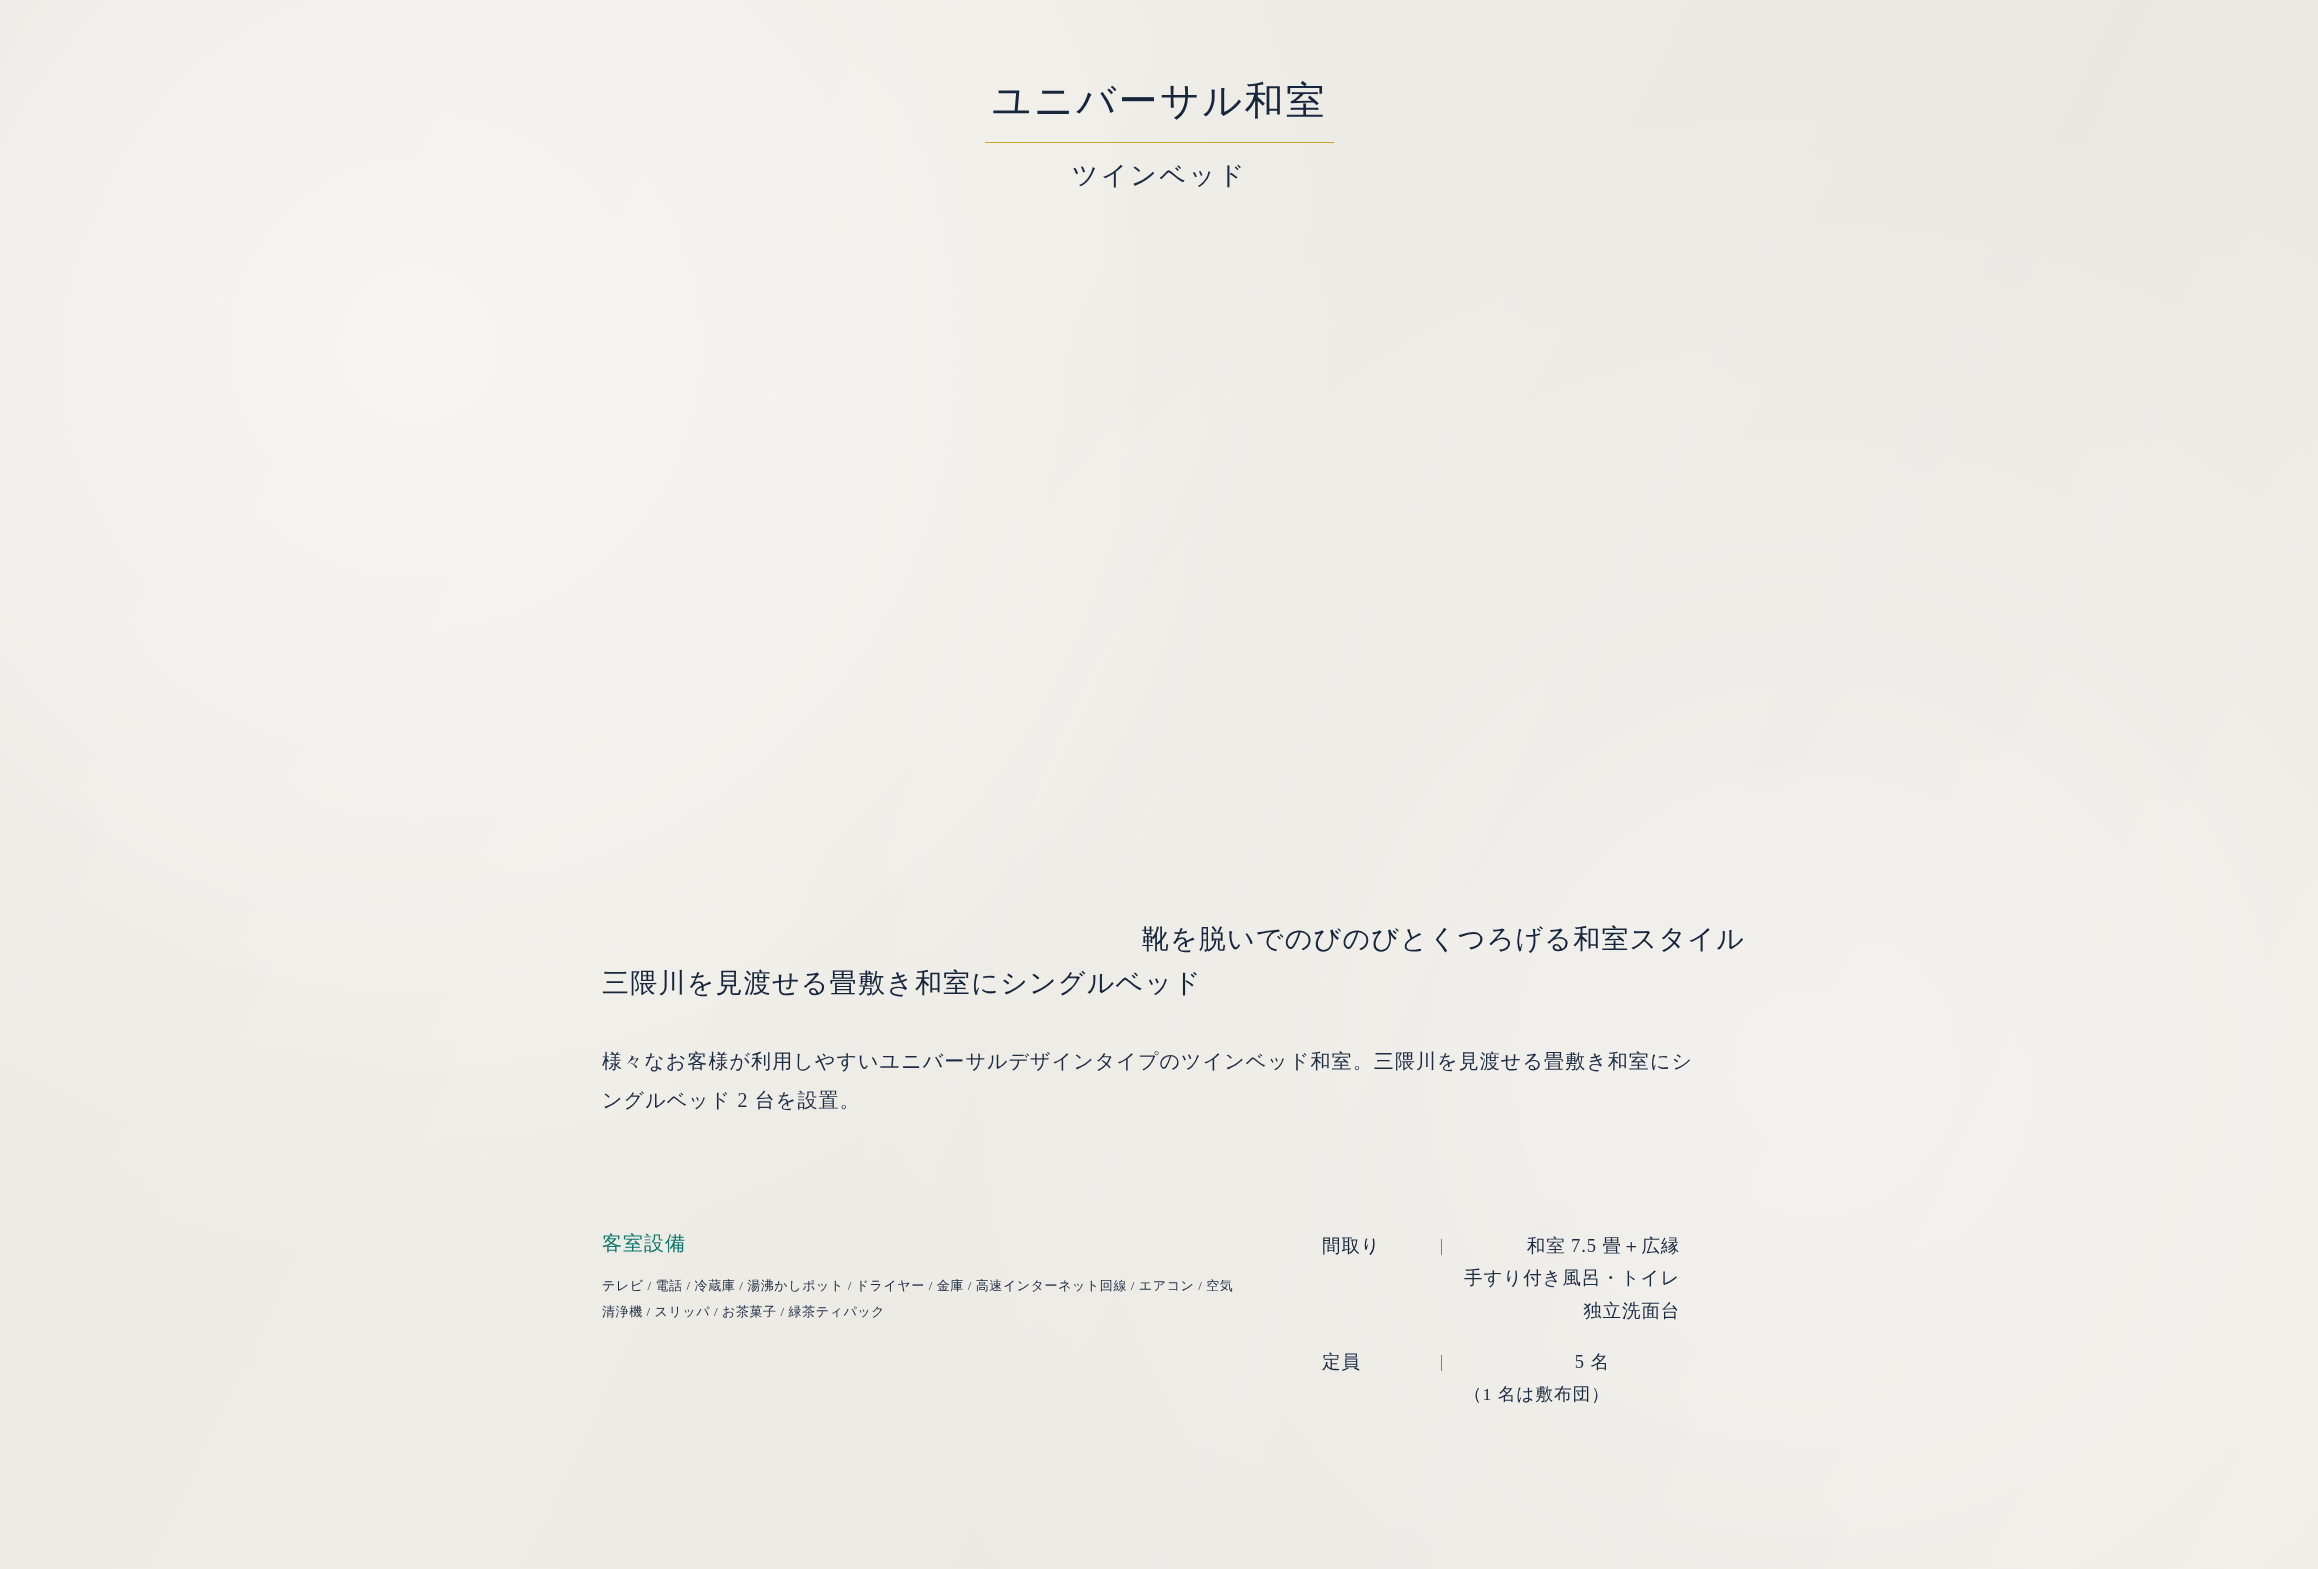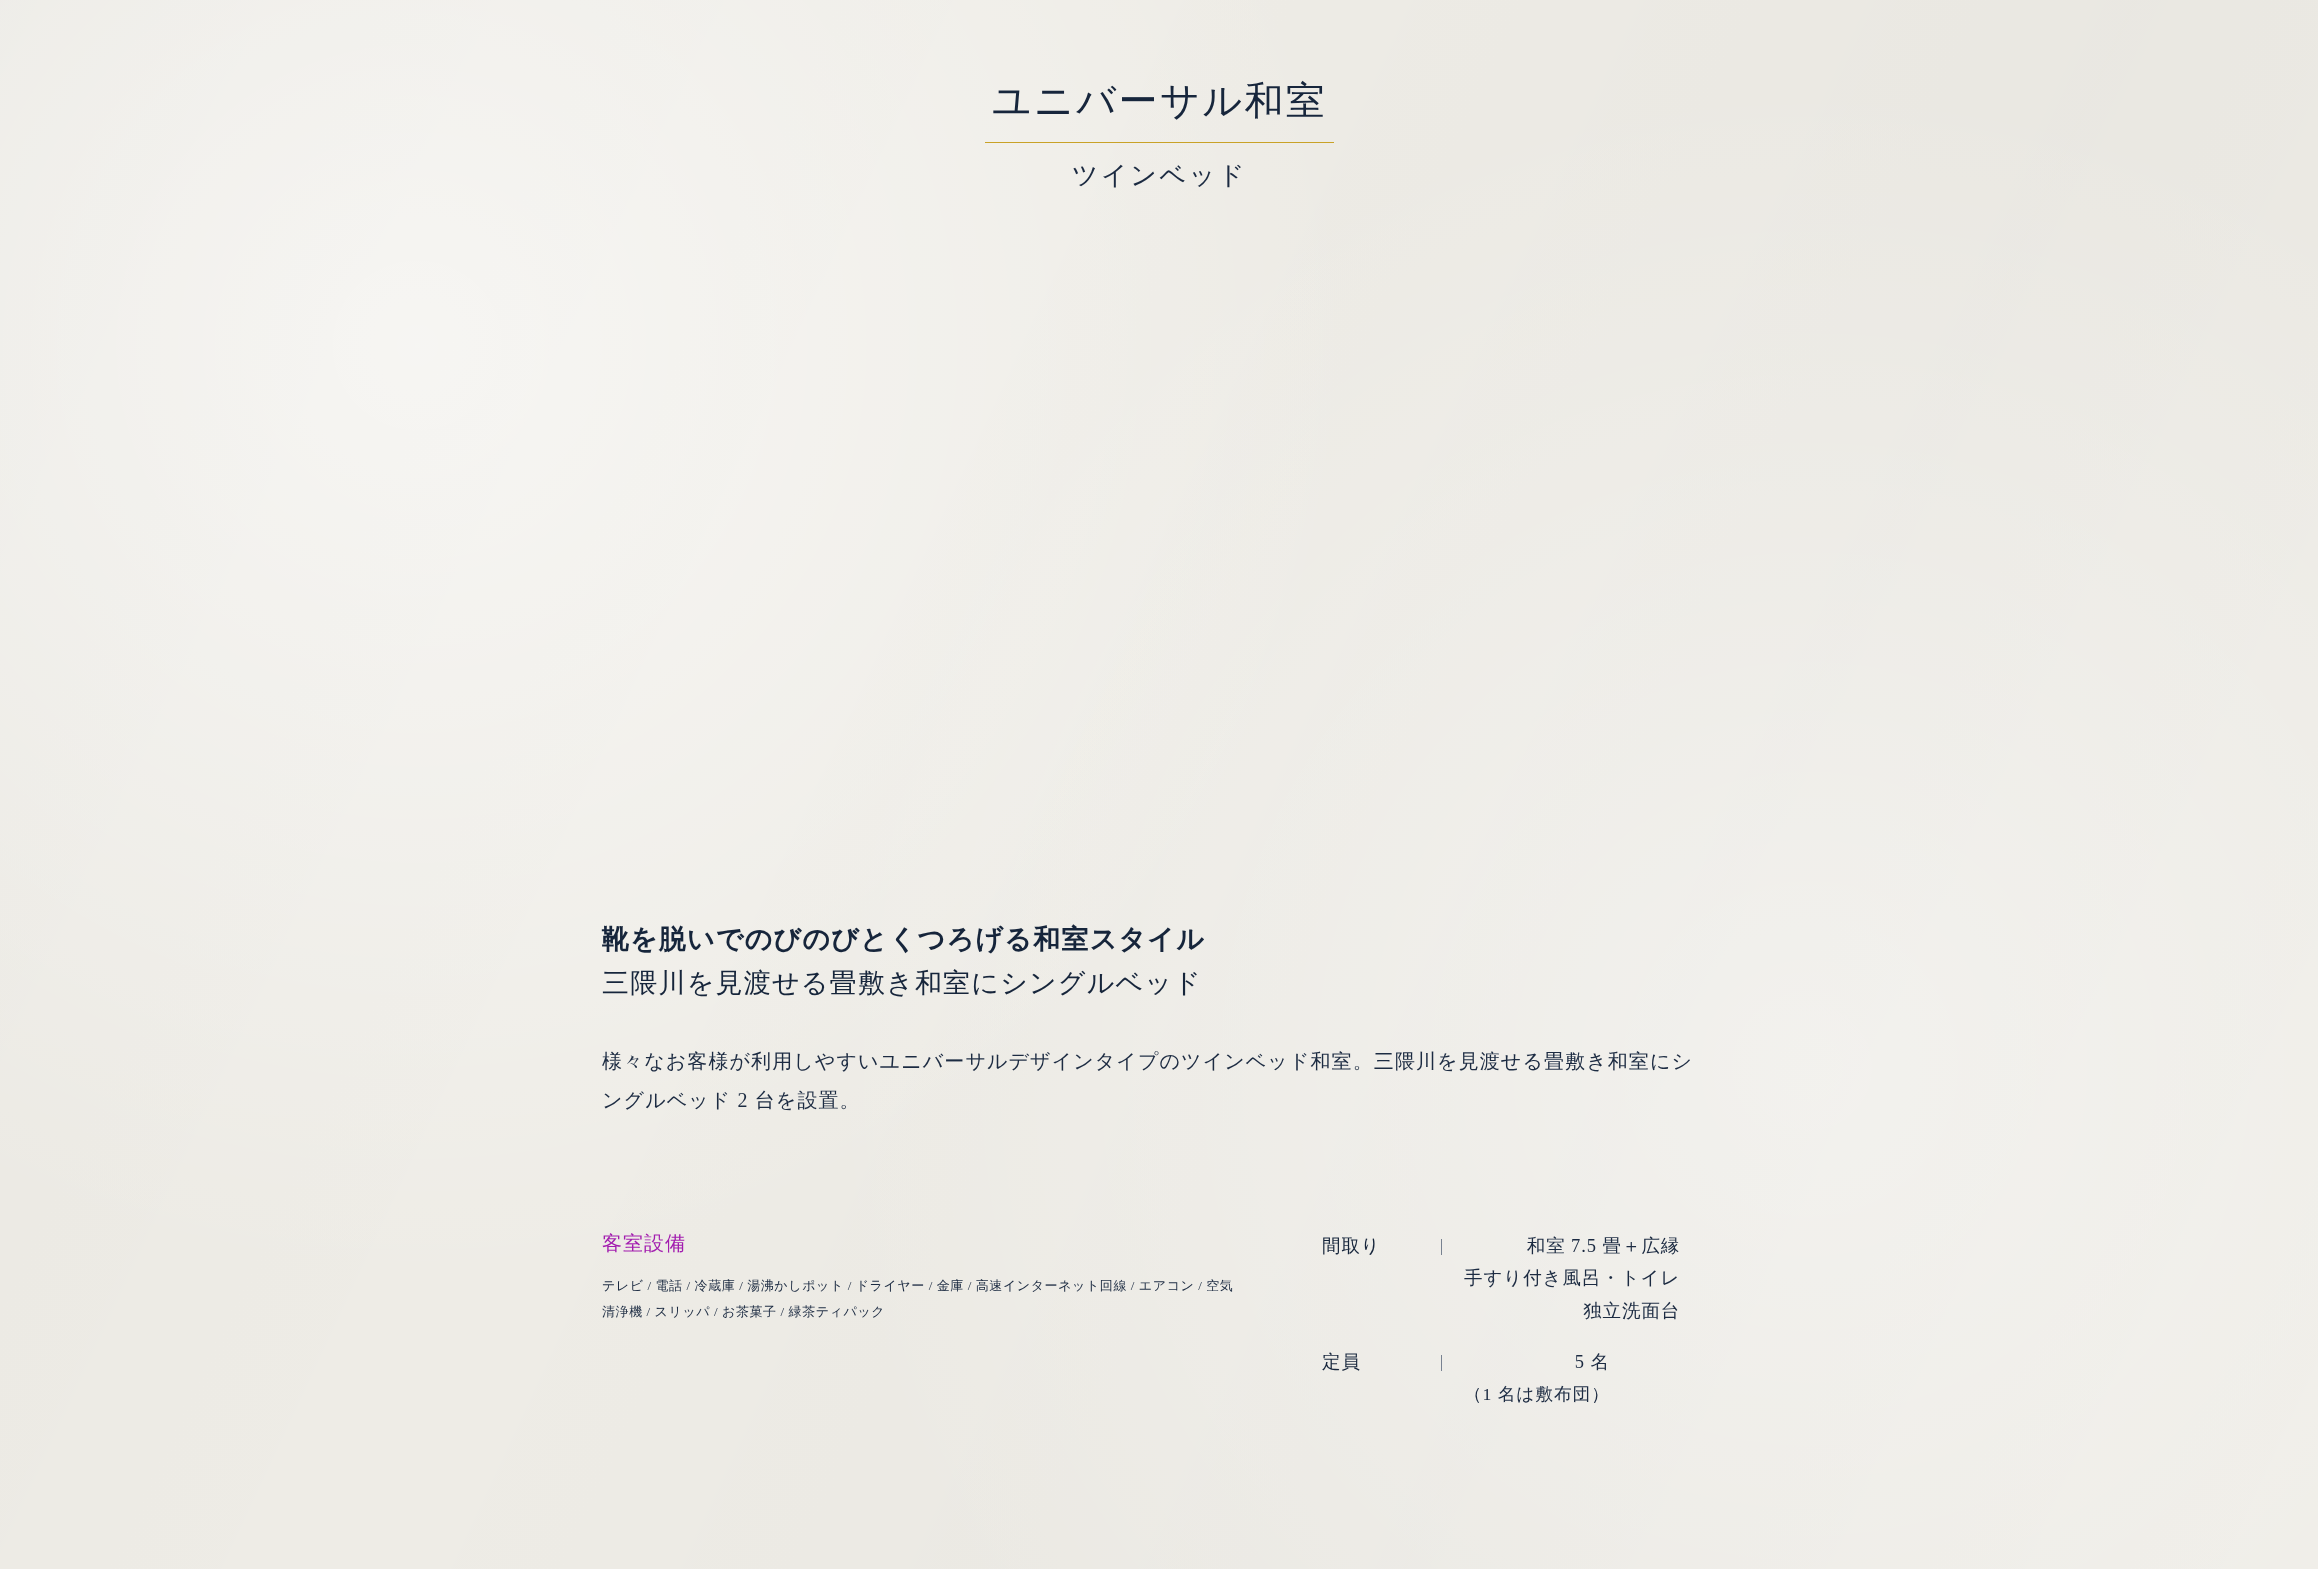--- a/index.html
+++ b/index.html
@@ -61,21 +61,21 @@
     top: 918px;
     width: 1143px;
   }
   .lead {
     font-size: 27px;
     line-height: 1.62;
     letter-spacing: 0.045em;
     color: #16253b;
     margin: 0;
   }
-  .lead-line-1 { display: block; font-weight: 700; }
+  .lead-line-1 { display: block; font-weight: 400; text-align: right; }
   .lead-line-2 { display: block; font-weight: 400; }
 
   .description {
     margin: 37px 0 0 0;
     font-size: 20px;
     line-height: 1.95;
     letter-spacing: 0.055em;
     color: #1c2b42;
     width: 1103px;
   }
@@ -90,21 +90,21 @@
     align-items: flex-start;
   }
   .facilities {
     width: 652px;
     flex: 0 0 652px;
   }
   .facilities-heading {
     font-size: 20px;
     letter-spacing: 0.05em;
     margin: 0 0 16px 0;
-    color: #a21caf;
+    color: #0f766e;
     font-weight: 400;
   }
   .facilities-list {
     font-size: 13px;
     line-height: 2.0;
     letter-spacing: 0.045em;
     color: #1c2b42;
     margin: 0;
     width: 636px;
   }

